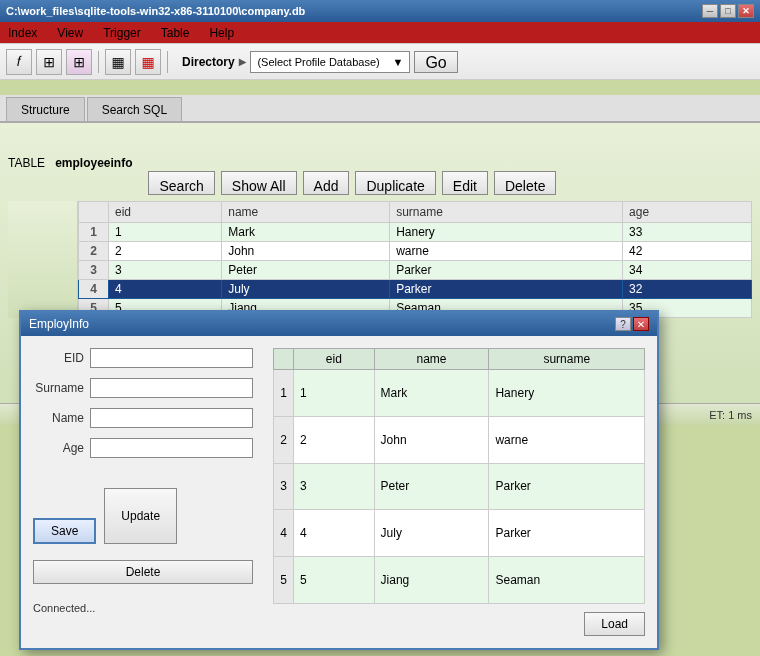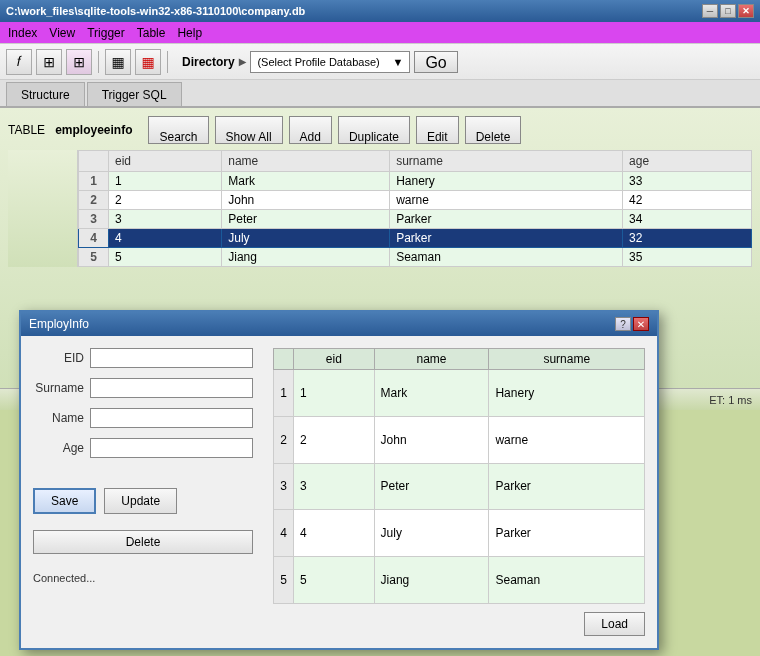--- a/index.html
+++ b/index.html
@@ -38,27 +38,27 @@
       align-items: center;
       justify-content: center;
       font-size: 9px;
       cursor: pointer;
       color: #333;
     }
     .title-btn.close { background: linear-gradient(to bottom, #e87070, #c04040); color: white; }
 
     
     .menu-bar {
-      background: #d946ef;
+      background: #b91c1c;
       height: 22px;
       display: flex;
       align-items: center;
       padding: 0 4px;
       border-bottom: 1px solid #ccc;
-      gap: 4px;
+      gap: 12px;
     }
     .menu-item {
       font-size: 12px;
       color: #000;
       padding: 2px 4px;
       cursor: pointer;
     }
 
     
     .toolbar {
@@ -115,20 +115,21 @@
     }
 
     
     .tab-bar {
       background: #e0e0e0;
       display: flex;
       align-items: flex-end;
       padding: 0 6px;
       border-bottom: 2px solid #aaa;
       height: 28px;
+      margin-top: 15px;
     }
     .tab {
       padding: 4px 14px;
       background: #d0d0d0;
       border: 1px solid #aaa;
       border-bottom: none;
       margin-right: 2px;
       cursor: pointer;
       font-size: 12px;
       height: 24px;
@@ -153,24 +154,25 @@
       display: flex;
       align-items: center;
       gap: 6px;
       margin-bottom: 6px;
     }
     .table-label { font-size: 12px; margin-right: 4px; }
     .table-name { font-size: 12px; font-weight: bold; margin-right: 10px; }
     .action-btn {
       background: linear-gradient(to bottom, #f8f8f8, #e0e0e0);
       border: 1px solid #888;
-      padding: 13px 10px;
-      cursor: pointer;
-      font-size: 12px;
+      padding: 6px 10px;
+      cursor: pointer;
+      font-size: 14px;
       height: 24px;
+      margin-top: 40px;
     }
 
     
     .data-table {
       width: 100%;
       border-collapse: collapse;
       background: white;
     }
     .data-table th {
       background: #e8e8e8;
@@ -290,20 +292,21 @@
     .form-btn {
       padding: 4px 16px;
       background: linear-gradient(to bottom, #f8f8f8, #e0e0e0);
       border: 1px solid #888;
       cursor: pointer;
       font-size: 12px;
     }
     .form-btn.save {
       background: linear-gradient(to bottom, #e8f0ff, #c8d8f0);
       border: 2px solid #4a7db5;
+      margin-top: 30px;
     }
     .delete-btn {
       padding: 4px 16px;
       background: linear-gradient(to bottom, #f8f8f8, #e0e0e0);
       border: 1px solid #888;
       cursor: pointer;
       font-size: 12px;
       margin-top: 6px;
     }
     .status-text {
@@ -386,21 +389,21 @@
     </div>
     <button class="go-btn">Go</button>
   </div>
 </div>
 
 <div class="tab-bar">
   <div class="tab">
     <span>Structure</span>
   </div>
   <div class="tab">
-    <span>Trigger SQL</span>
+    <span>Search SQL</span>
   </div>
 </div>
 
 <div class="main-area">
 
   <div class="table-toolbar">
     <span class="table-label">TABLE</span>
     <span class="table-name">employeeinfo</span>
     <button class="action-btn">Search</button>
     <button class="action-btn">Show All</button>

